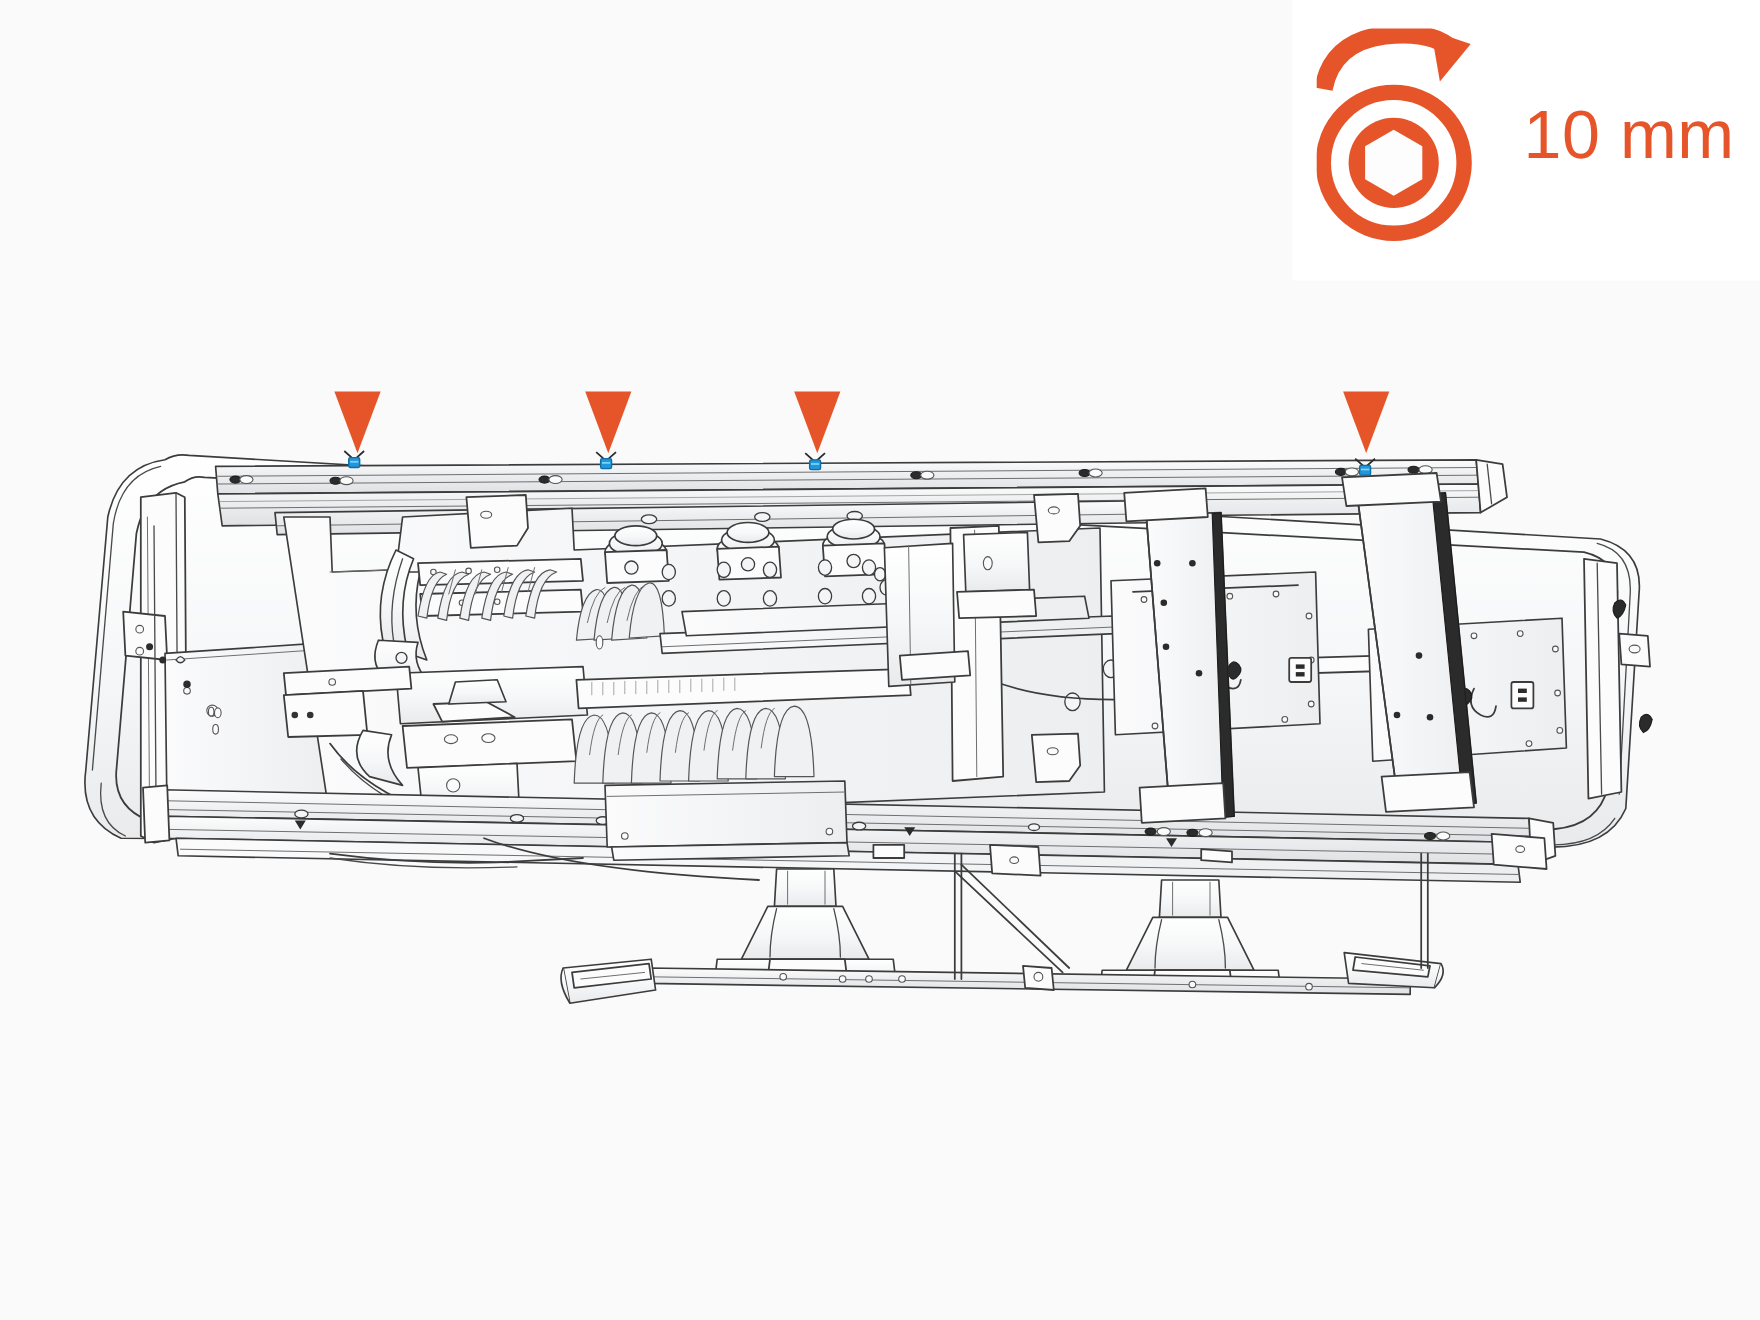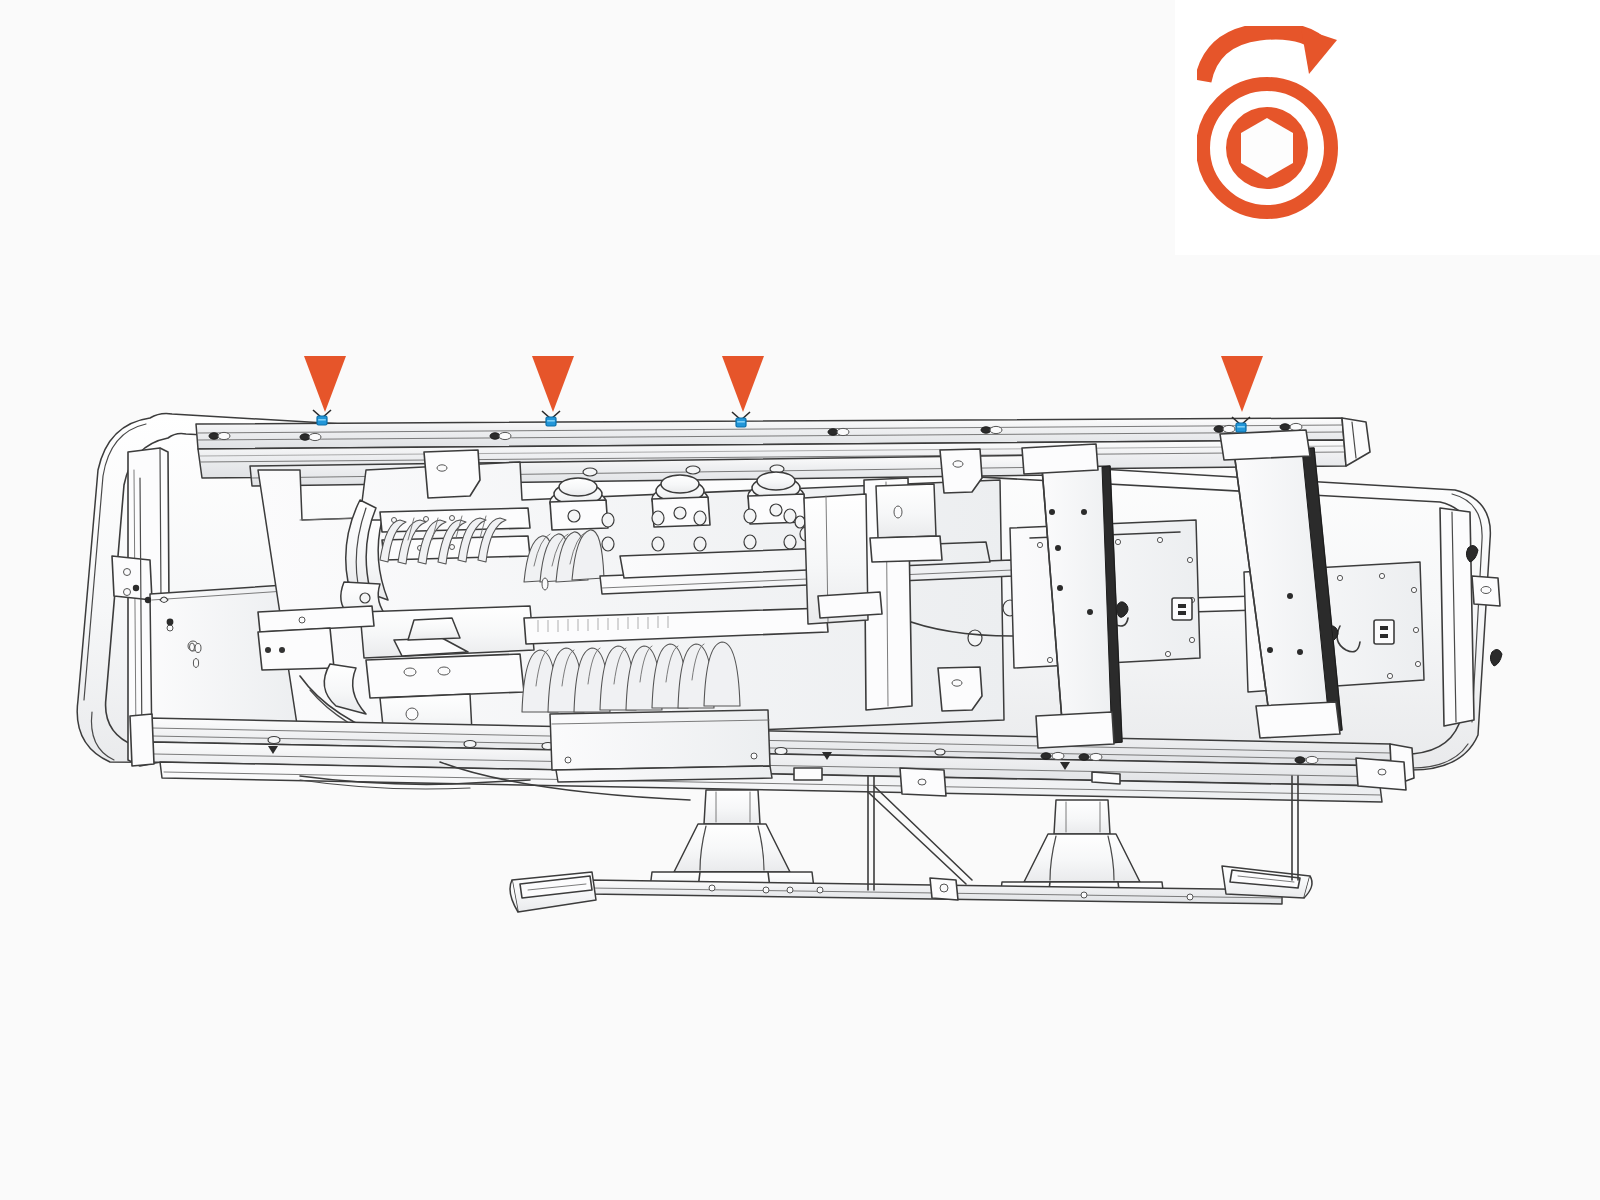--- a/index.html
+++ b/index.html
@@ -543,16 +543,17 @@
           <path id="arrow-arc" d="M6,55 Q14,12 62,6 Q108,1 126,22" fill="none" stroke="#e6552a" stroke-width="17" stroke-linecap="butt"></path>
           <polygon id="arrow-head" points="104,2 140,14 112,48" fill="#e6552a"></polygon>
         </g>
 
         <g>
           <circle id="ring-outer" cx="70" cy="122" r="64" fill="none" stroke="#e6552a" stroke-width="14"></circle>
           <circle id="ring-inner" cx="70" cy="122" r="41" fill="#e6552a"></circle>
           <polygon id="hex-drive" points="70,92 96,107 96,137 70,152 44,137 44,107" fill="#fdfdfd"></polygon>
         </g>
       </svg>
+      <div id="tool-label" style="color: rgb(230, 85, 42);">10 mm</div>
     </div>
   </div>
 
 </div>
 
 </body></html>

